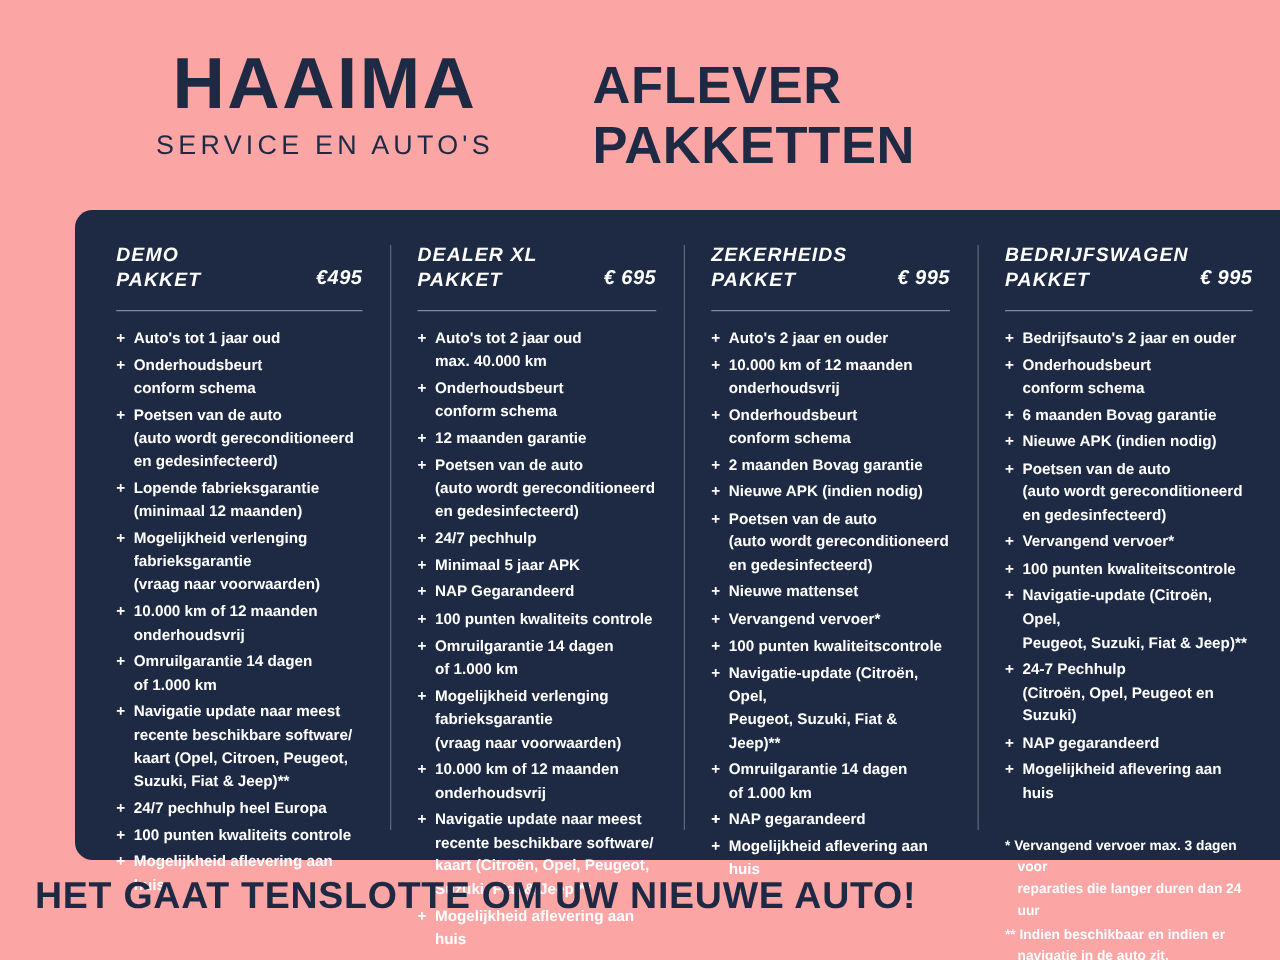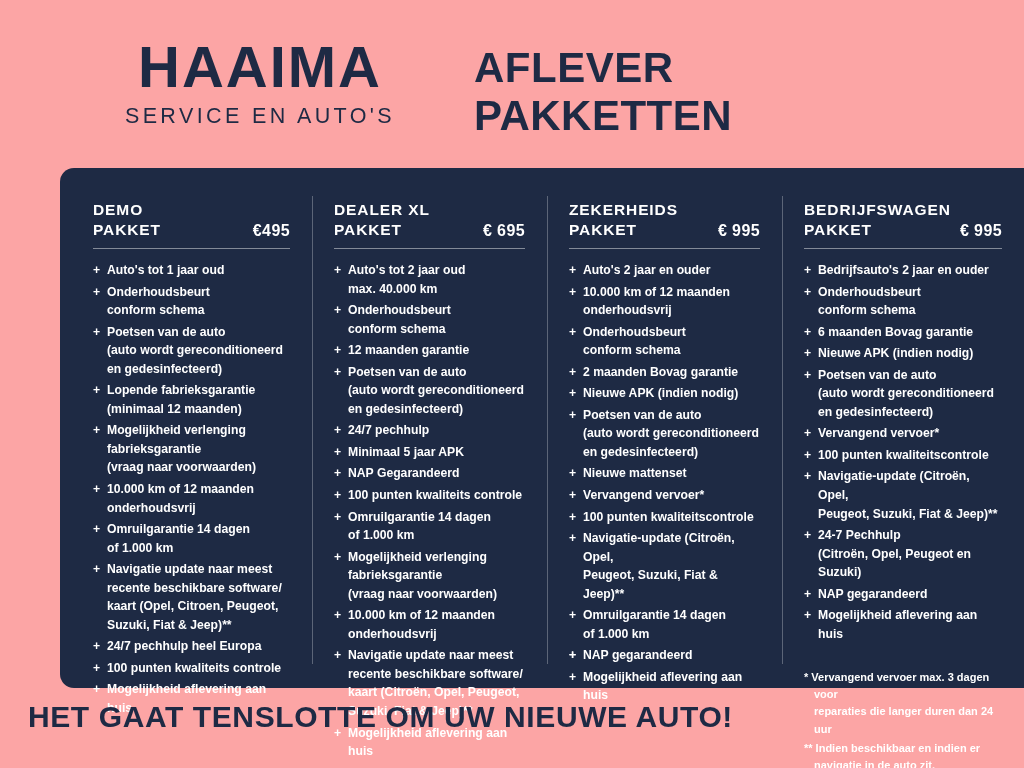--- a/index.html
+++ b/index.html
@@ -78,23 +78,24 @@
     width: 1px; height: 468px;
     background: rgba(255,255,255,0.28);
   }
   .col-1 { width: 252px; padding-left: 33px; }
   .col-2 { width: 235px; }
   .col-3 { width: 235px; }
   .col-4 { width: 242px; }
 
   .col-head {
     display: flex;
-    align-items: flex-end;
+    align-items: center;
     justify-content: space-between;
     min-height: 50px;
+    font-style: italic;
   }
   .col-title {
     font-size: 15.5px;
     font-weight: bold;
     letter-spacing: 0.9px;
     line-height: 1.28;
     text-transform: uppercase;
     white-space: pre-line;
   }
   .col-price {

